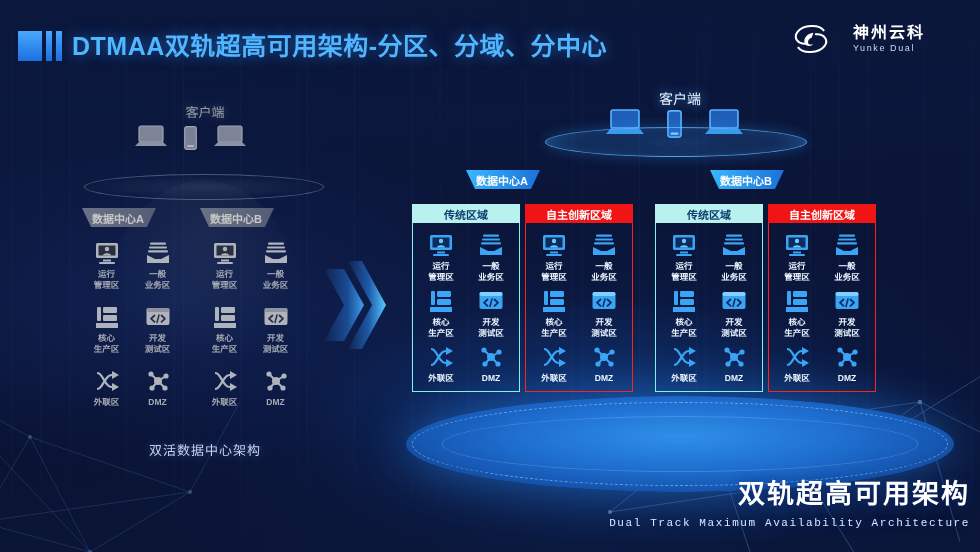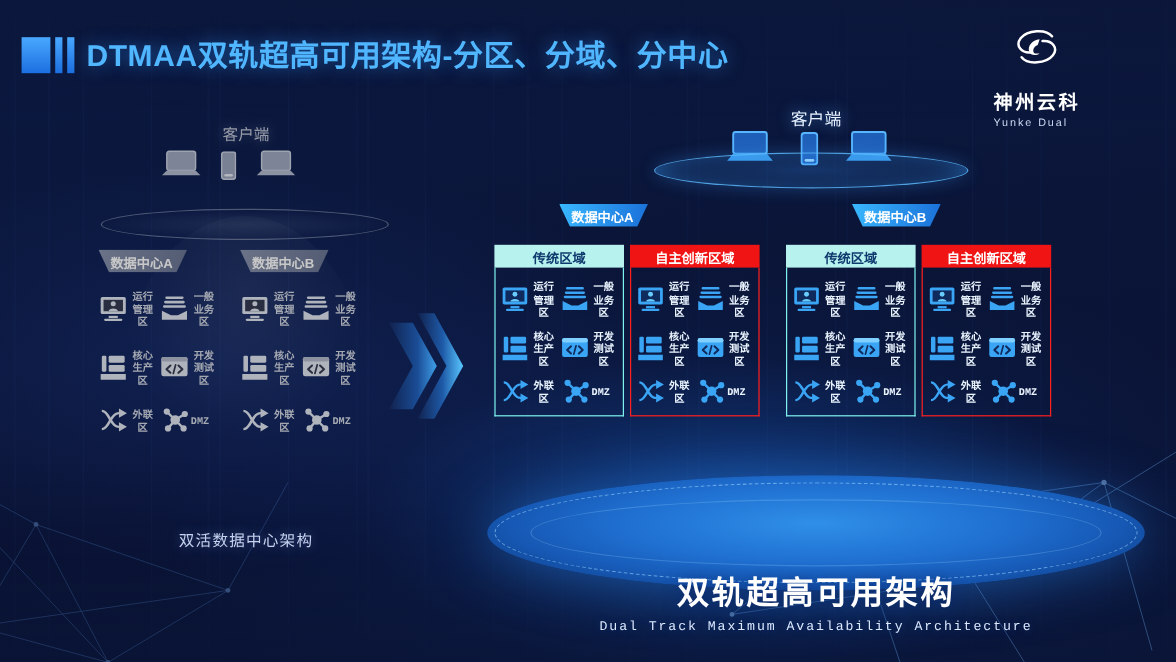--- a/index.html
+++ b/index.html
@@ -42,21 +42,21 @@
   .tb1 { width:24px; height:30px; }
   .tb2 { width:6px; height:30px; }
   .tb3 { width:6px; height:30px; }
   .slide-title {
     position:absolute; left:72px; top:26px;
     font-size:25px; font-weight:700; letter-spacing:.5px;
     color:#4fb6ff;
     text-shadow: 0 0 14px rgba(50,150,255,.55);
     white-space:nowrap;
   }
-  .logo { position:absolute; right:28px; top:22px; display:flex; align-items:center; gap:23px;flex-direction:column; }
+  .logo { position:absolute; right:3px; top:22px; display:flex; align-items:center; gap:23px; }
   .logo-mark { width:38px; height:34px; }
   .logo-txt { line-height:1; }
   .logo-cn { font-size:16px; font-weight:700; color:#ffffff; letter-spacing:2px; }
   .logo-en { font-size:9px; color:#cdd9f2; letter-spacing:1.6px; margin-top:3px; }
 
   
   .client-label { position:absolute; font-weight:400; white-space:nowrap; }
   .device-row { position:absolute; display:flex; align-items:flex-end; }
 
   .dc-badge {
@@ -70,21 +70,21 @@
   .zone-col { position:absolute;border-radius:17px; }
   .zone-head {
     height:19px; display:flex; align-items:center; justify-content:center;
     font-size:11px; font-weight:700; white-space:nowrap;
   }
   .zone-body {
     display:grid; grid-template-columns:1fr 1fr;
     row-gap:6px; column-gap:2px;
     padding:9px 4px 7px;
   }
-  .area { display:flex; flex-direction:row; align-items:center; justify-content:flex-start;font-family:Liberation Mono, monospace; }
+  .area { display:flex; flex-direction:column; align-items:center; justify-content:flex-start; }
   .area-ico { width:26px; height:26px; display:block; }
   .area-lbl { margin-top:3px; font-size:8.5px; line-height:10.5px; text-align:center; font-weight:700; white-space:pre-line; }
 
   
   .left-panel { position:absolute; left:60px; top:96px; width:290px; height:360px; }
   .left-panel .client-label { left:0; right:0; top:6px; text-align:center; font-size:13px; color:#b9c6e8; text-shadow:0 0 10px rgba(120,160,240,.5); }
   .left-ellipse {
     position:absolute; left:24px; top:78px; width:240px; height:26px;
     border:1.5px solid rgba(150,180,235,.55); border-radius:50%;
     background: radial-gradient(ellipse at 50% 50%, rgba(120,160,230,.18), rgba(120,160,230,0) 70%);
@@ -112,21 +112,21 @@
     border-radius:50%;
     border:1px solid rgba(150,210,255,.25);
   }
   .r-ellipse {
     position:absolute; left:155px; top:47px; width:262px; height:30px;
     border:1.6px solid rgba(90,185,255,.85); border-radius:50%;
     background: radial-gradient(ellipse at 50% 50%, rgba(60,150,255,.22), rgba(60,150,255,0) 72%);
     box-shadow: 0 0 18px rgba(60,160,255,.45) inset, 0 0 14px rgba(60,160,255,.3);
   }
 
-  .bottom-title { position:absolute; left:0; right:0; top:392px; text-align:center; }
+  .bottom-title { position:absolute; left:0; right:0; top:392px; text-align:right; }
   .bt-cn { font-size:27px; font-weight:700; color:#ffffff; letter-spacing:2px; text-shadow:0 2px 12px rgba(10,40,110,.9); }
   .bt-en { margin-top:6px; font-size:11px; letter-spacing:1.6px; color:#dce9ff;
            font-family:"Liberation Mono","DejaVu Sans Mono",monospace; text-shadow:0 1px 6px rgba(10,40,110,.9); }
 
   .left-caption { position:absolute; left:60px; top:440px; width:290px; text-align:center;
     font-size:13px; font-weight:400; color:#c6d2ef; letter-spacing:1px; text-shadow:0 0 10px rgba(110,150,230,.45); }
 
   .arrow { position:absolute; left:322px; top:253px; width:66px; height:104px; }
 </style>
 </head>

